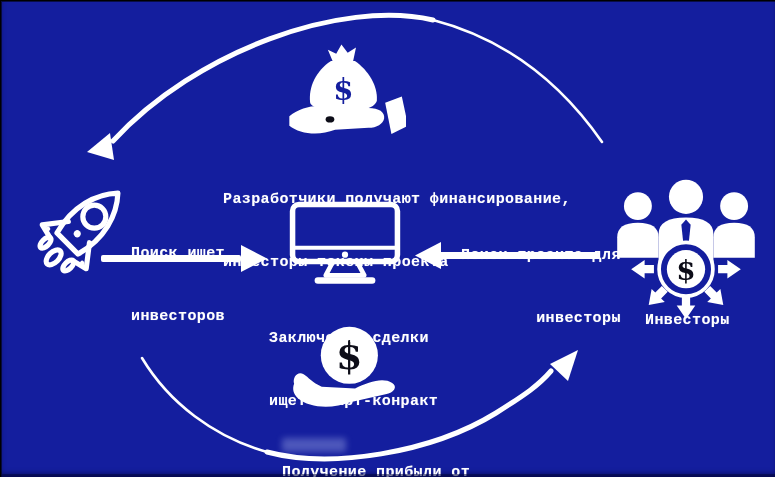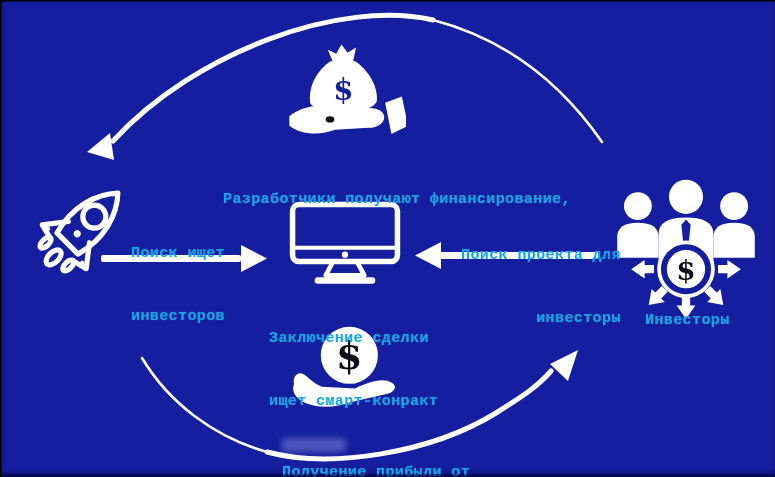--- a/index.html
+++ b/index.html
@@ -9,21 +9,21 @@
     background:#141e9e;
     overflow:hidden;
     border:1px solid #000;
     box-shadow:inset 0 0 0 1px rgba(0,0,0,.55), inset 0 -5px 6px -2px rgba(2,4,50,.8);
     font-family:"Liberation Mono", monospace;
   }
   .layer{position:absolute;left:0;top:0;}
   .icon{position:absolute;}
   .lbl{
     position:absolute;
-    color:#0ea5e9;
+    color:#ffffff;
     font:bold 15px/21px "Liberation Mono", monospace;
     letter-spacing:.4px;
     white-space:pre;
     text-shadow:0 0 1px rgba(255,255,255,.35);
   }
   .lbl div{white-space:pre;}
   #lbl-bottom{width:188px;text-align:center;}
   #watermark-blur{
     position:absolute;left:281px;top:437px;width:64px;height:14px;
     background:rgba(210,220,255,.30);
@@ -132,20 +132,21 @@
 
   <svg class="icon" style="left:283px;top:320px;" width="125" height="100" viewBox="0 0 130 105">
     <circle cx="68" cy="36" r="30" fill="#ffffff"></circle>
     <text x="68" y="50" text-anchor="middle" font-family="DejaVu Serif, serif" font-weight="bold" font-size="40" fill="#0d0d18">$</text>
     <path d="M10,66 C8,59 14,52 20,56 C25,59 29,65 39,69 L74,71 C88,64 103,59 113,65
              C119,69 115,75 106,77 L70,85 C48,93 26,91 14,81 C9,77 8,71 10,66 Z" fill="#ffffff"></path>
   </svg>
 
   <div class="lbl" style="left:222px;top:146px;">
     <div>Разработчики получают финансирование,</div>
+    <div>инвесторы токены проекта</div>
   </div>
 
   <div class="lbl" style="left:130px;top:200px;">
     <div>Поиск ищет</div>
     <div>инвесторов</div>
   </div>
 
   <div class="lbl" style="left:460px;top:202px;text-align:right;">
     <div>Поиск проекта для</div>
     <div>инвесторы</div>

